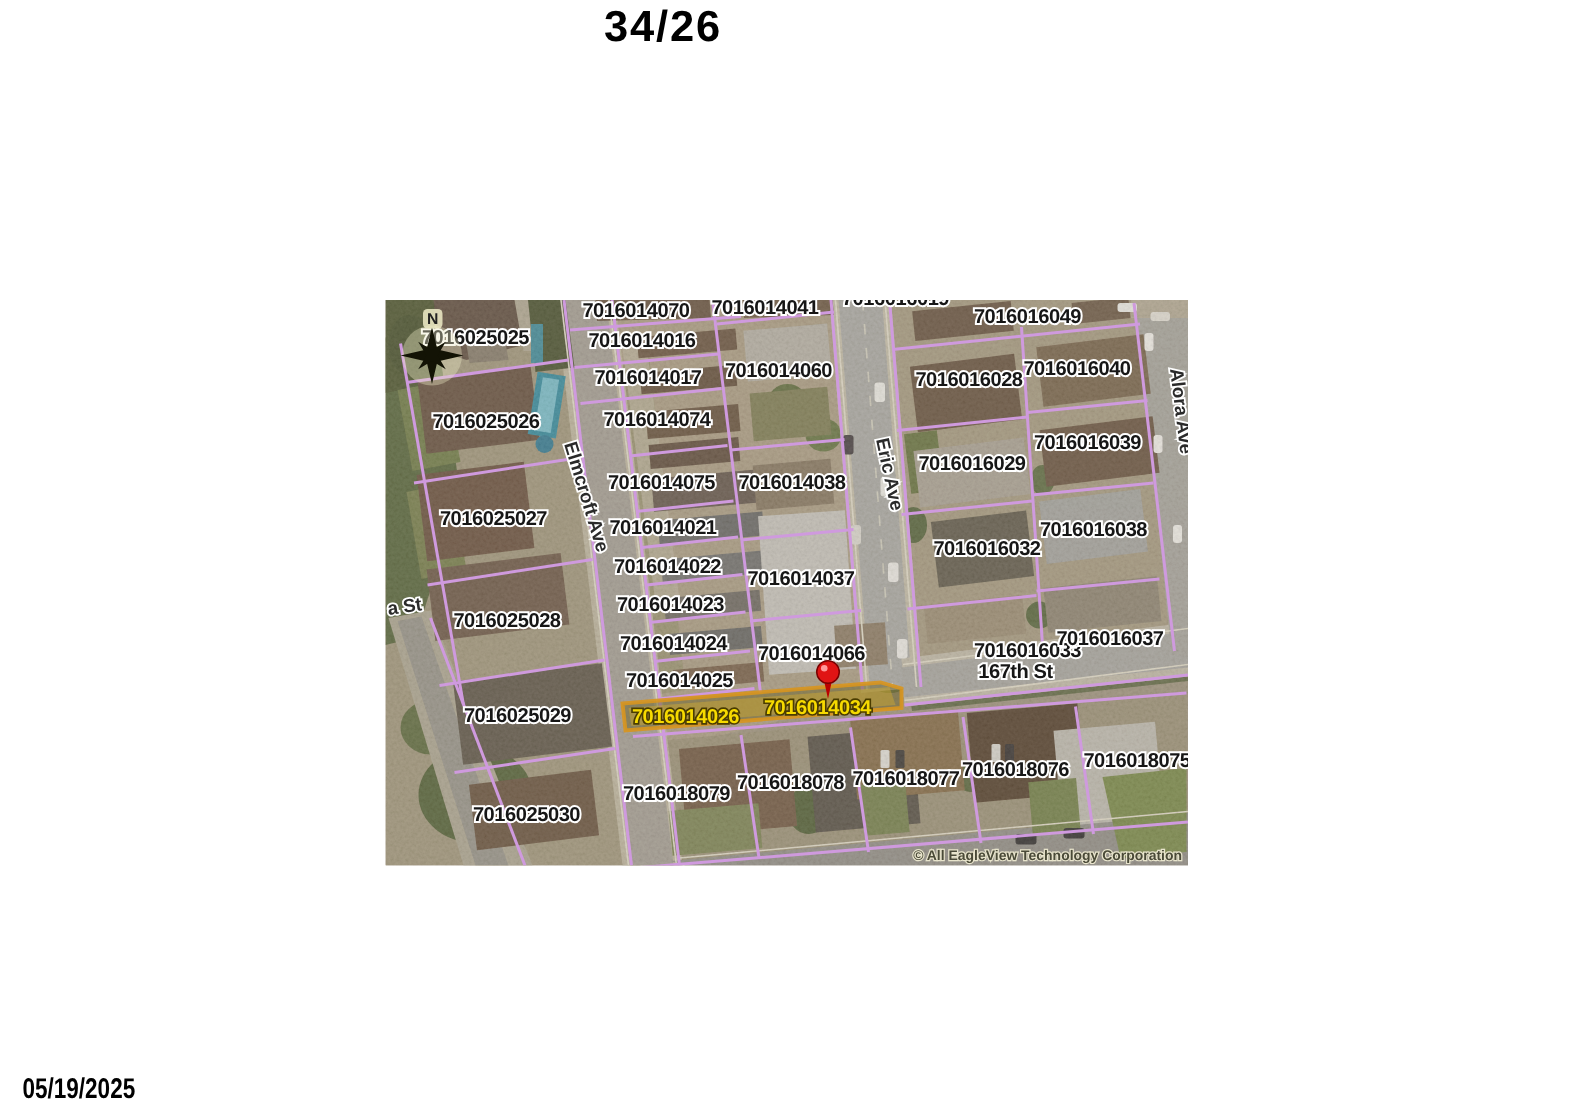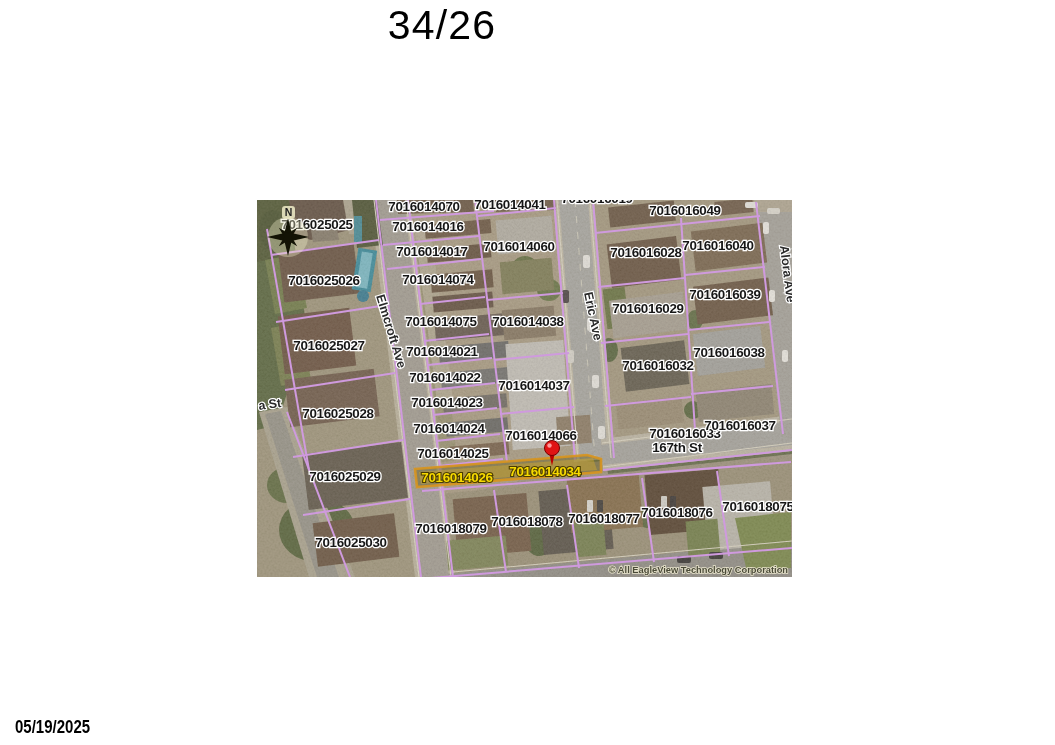--- a/index.html
+++ b/index.html
@@ -1,17 +1,17 @@
 <!DOCTYPE html>
 <html><head>
 <meta charset="utf-8">
 <style>
   html,body{margin:0;padding:0;background:#ffffff;}
   body{width:1055px;height:745px;position:relative;font-family:"Liberation Sans",sans-serif;overflow:hidden;}
-  .title{position:absolute;left:0;top:2px;width:884px;text-align:center;font-size:41px;font-weight:normal;color:#000;letter-spacing:1.2px;}
+  .title{position:absolute;left:0;top:2px;width:884px;text-align:center;font-size:29px;font-weight:bold;color:#000;letter-spacing:1.2px;}
   .date{position:absolute;left:15px;top:716px;font-size:19px;font-weight:bold;color:#000;transform:scaleX(0.79);transform-origin:left top;}
   .map{position:absolute;left:257px;top:200px;width:535px;height:377px;}
   text{font-family:"Liberation Sans",sans-serif;}
   .pl{font-size:13.4px;font-weight:bold;fill:#161616;stroke:#ffffff;stroke-width:2.6px;paint-order:stroke;letter-spacing:-0.3px;}
   .yl{font-size:13.4px;font-weight:bold;fill:#f7da00;stroke:#4a3c00;stroke-width:2.2px;paint-order:stroke;letter-spacing:-0.3px;}
   .st{font-size:12.5px;font-weight:bold;fill:#2a2a2a;stroke:#ffffff;stroke-width:2.4px;paint-order:stroke;}
   .cp{font-size:9.3px;font-weight:bold;fill:#4a4a38;stroke:#e8e4cc;stroke-width:1.6px;paint-order:stroke;}
   .ln{stroke:#cf9ade;stroke-width:2;fill:none;}
 </style>
 </head>

